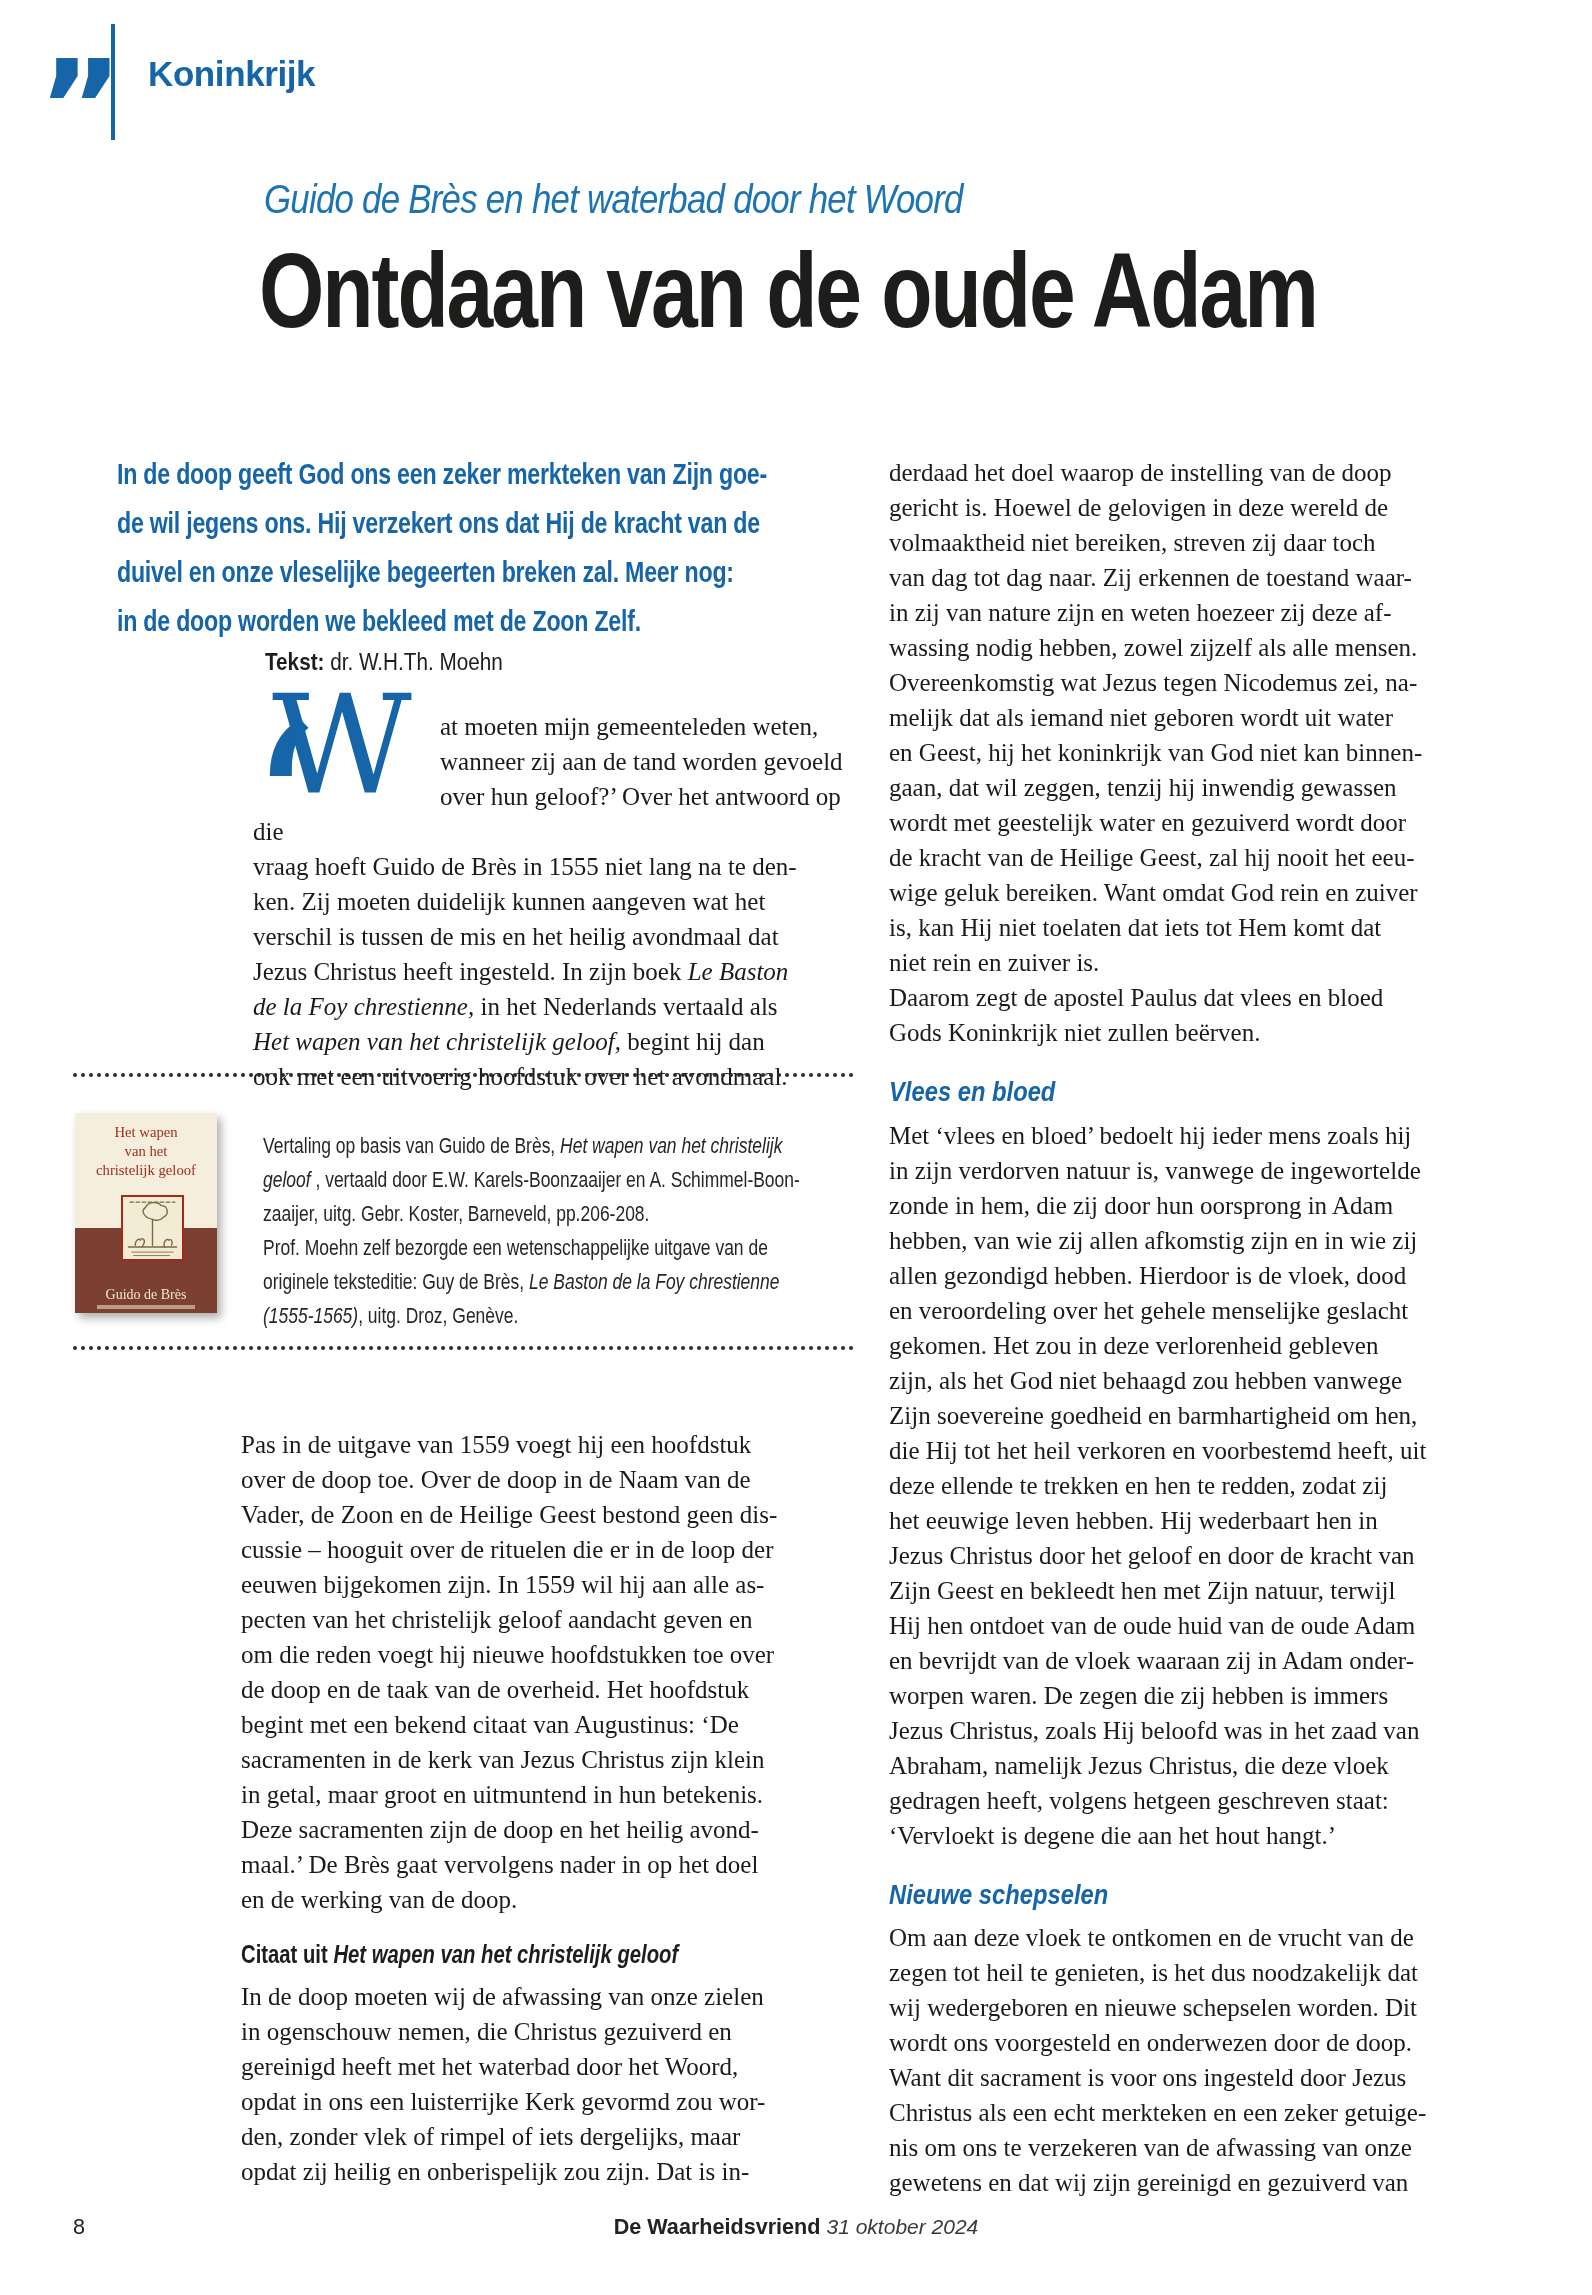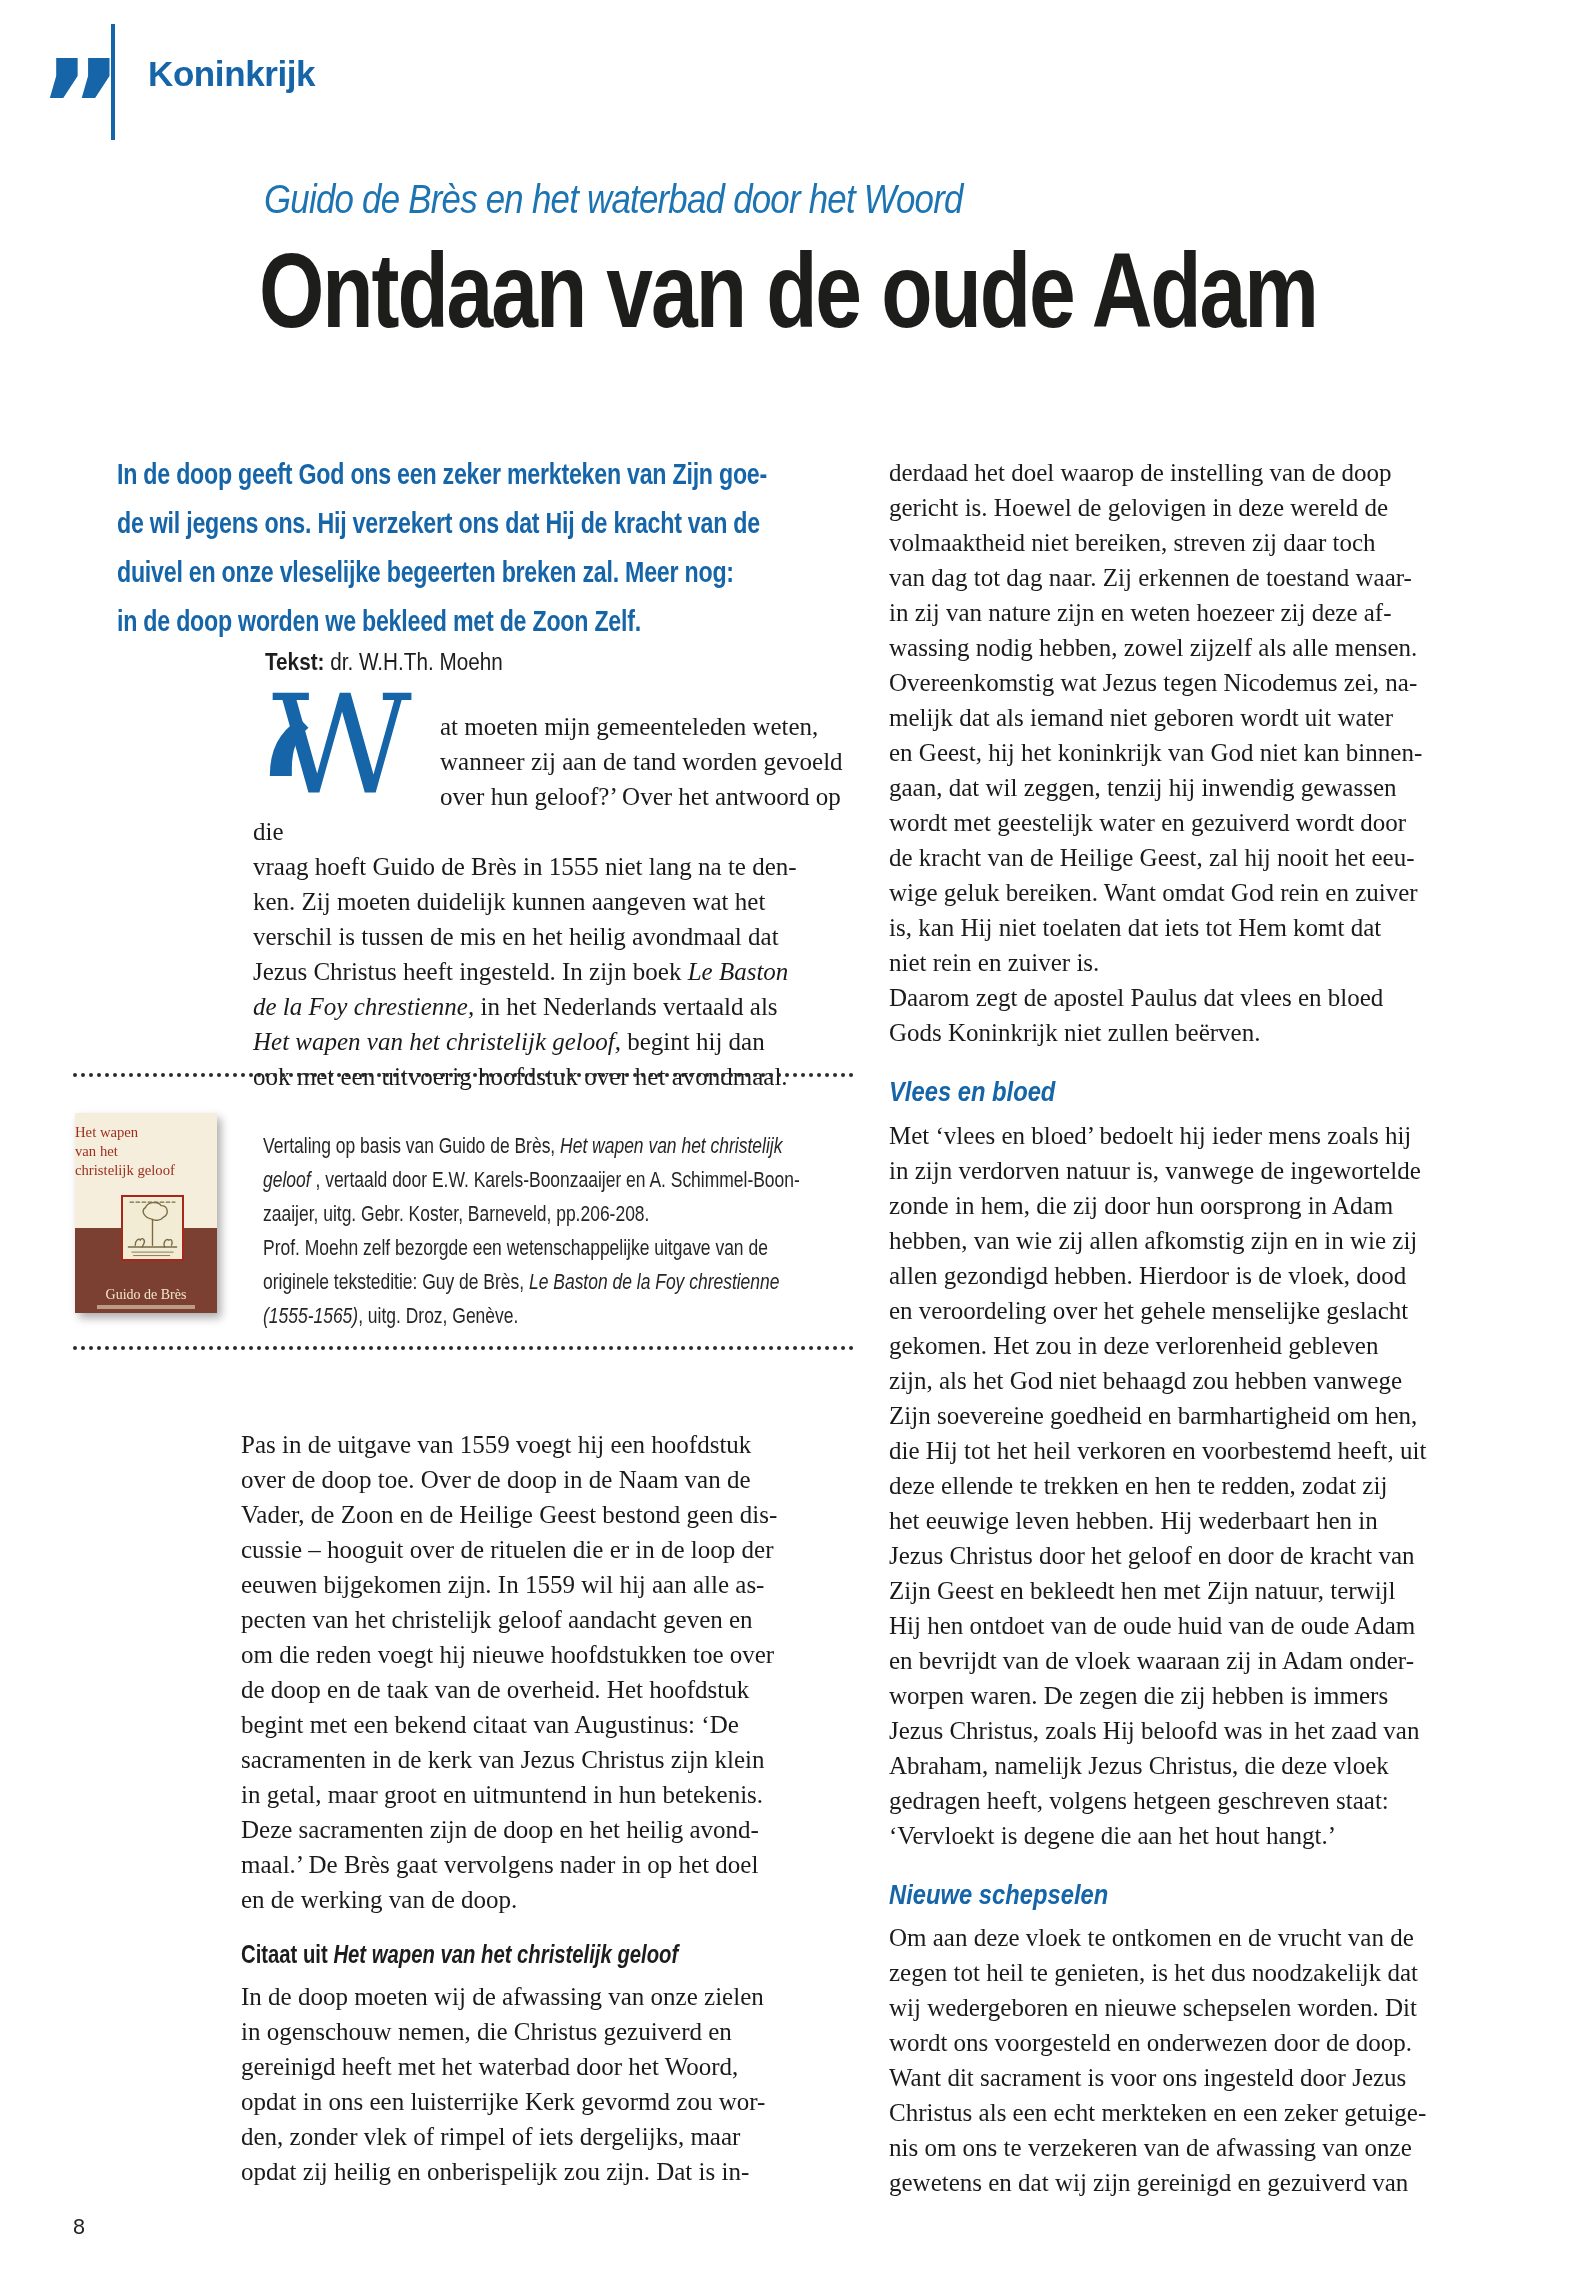--- a/index.html
+++ b/index.html
@@ -94,21 +94,21 @@
   .dotted.d1 { top:1073px; }
   .dotted.d2 { top:1346px; }
   
   .cover {
     position:absolute; left:75px; top:1113px; width:142px; height:200px;
     background:#f5eedd; box-shadow:3.5px 5.2px 8.6px rgba(0,0,0,.32);
   }
   .cover-title {
     position:absolute; left:0; right:0; top:10.4px;
     font-family:"Liberation Serif", serif;
-    font-size:14.7px; line-height:19px; 
+    font-size:14.7px; line-height:19px; text-align:center;
     color:#9c2e1f; white-space:pre-line;
   }
   .cover-maroon { position:absolute; left:0; right:0; top:115px; bottom:0; background:#7b4031; }
   .woodcut {
     position:absolute; left:46px; top:82px; width:59px; height:62px;
     background:#f3ecd4; border:2.6px solid #a5281b; box-sizing:content-box;
   }
   .cover-author {
     position:absolute; left:0; right:0; top:174px; text-align:center;
     font-family:"Liberation Serif", serif; font-size:14px; color:#f2e7c9;
@@ -199,15 +199,19 @@
 
   <div class="col-right bodytext">
     <p>derdaad het doel waarop de instelling van de doop<br>gericht is. Hoewel de gelovigen in deze wereld de<br>volmaaktheid niet bereiken, streven zij daar toch<br>van dag tot dag naar. Zij erkennen de toestand waar-<br>in zij van nature zijn en weten hoezeer zij deze af-<br>wassing nodig hebben, zowel zijzelf als alle mensen.<br>Overeenkomstig wat Jezus tegen Nicodemus zei, na-<br>melijk dat als iemand niet geboren wordt uit water<br>en Geest, hij het koninkrijk van God niet kan binnen-<br>gaan, dat wil zeggen, tenzij hij inwendig gewassen<br>wordt met geestelijk water en gezuiverd wordt door<br>de kracht van de Heilige Geest, zal hij nooit het eeu-<br>wige geluk bereiken. Want omdat God rein en zuiver<br>is, kan Hij niet toelaten dat iets tot Hem komt dat<br>niet rein en zuiver is.<br>Daarom zegt de apostel Paulus dat vlees en bloed<br>Gods Koninkrijk niet zullen beërven.</p>
     <div class="subhead">Vlees en bloed</div>
     <p>Met ‘vlees en bloed’ bedoelt hij ieder mens zoals hij<br>in zijn verdorven natuur is, vanwege de ingewortelde<br>zonde in hem, die zij door hun oorsprong in Adam<br>hebben, van wie zij allen afkomstig zijn en in wie zij<br>allen gezondigd hebben. Hierdoor is de vloek, dood<br>en veroordeling over het gehele menselijke geslacht<br>gekomen. Het zou in deze verlorenheid gebleven<br>zijn, als het God niet behaagd zou hebben vanwege<br>Zijn soevereine goedheid en barmhartigheid om hen,<br>die Hij tot het heil verkoren en voorbestemd heeft, uit<br>deze ellende te trekken en hen te redden, zodat zij<br>het eeuwige leven hebben. Hij wederbaart hen in<br>Jezus Christus door het geloof en door de kracht van<br>Zijn Geest en bekleedt hen met Zijn natuur, terwijl<br>Hij hen ontdoet van de oude huid van de oude Adam<br>en bevrijdt van de vloek waaraan zij in Adam onder-<br>worpen waren. De zegen die zij hebben is immers<br>Jezus Christus, zoals Hij beloofd was in het zaad van<br>Abraham, namelijk Jezus Christus, die deze vloek<br>gedragen heeft, volgens hetgeen geschreven staat:<br>‘Vervloekt is degene die aan het hout hangt.’</p>
     <div class="subhead">Nieuwe schepselen</div>
     <p>Om aan deze vloek te ontkomen en de vrucht van de<br>zegen tot heil te genieten, is het dus noodzakelijk dat<br>wij wedergeboren en nieuwe schepselen worden. Dit<br>wordt ons voorgesteld en onderwezen door de doop.<br>Want dit sacrament is voor ons ingesteld door Jezus<br>Christus als een echt merkteken en een zeker getuige-<br>nis om ons te verzekeren van de afwassing van onze<br>gewetens en dat wij zijn gereinigd en gezuiverd van</p>
   </div>
 
   <div class="folio">8</div>
+  <div class="footer-center">
+    <span class="mag">De Waarheidsvriend</span>
+    <span class="date">31 oktober 2024</span>
+  </div>
 
 </div>
 
 
 </body></html>

